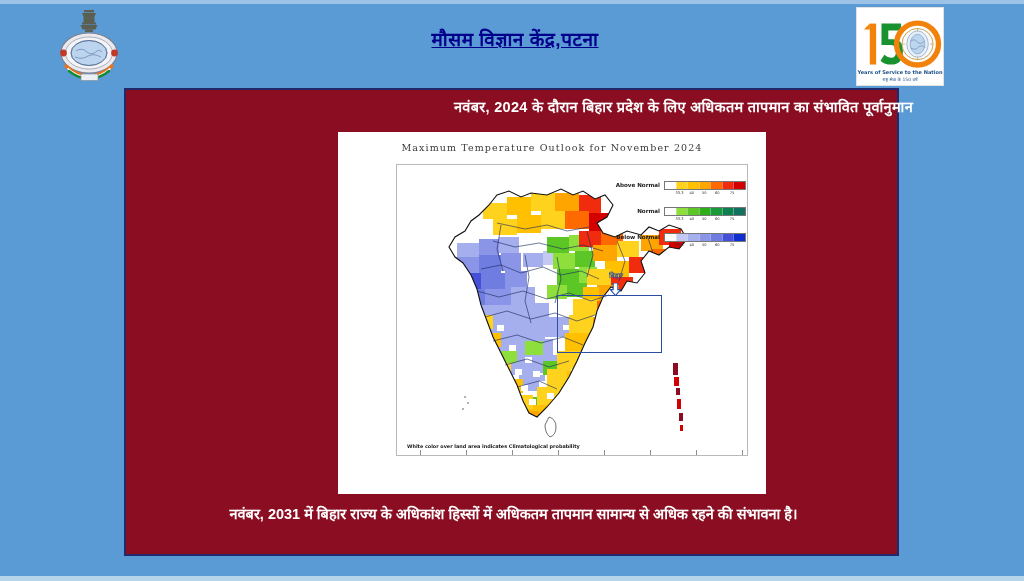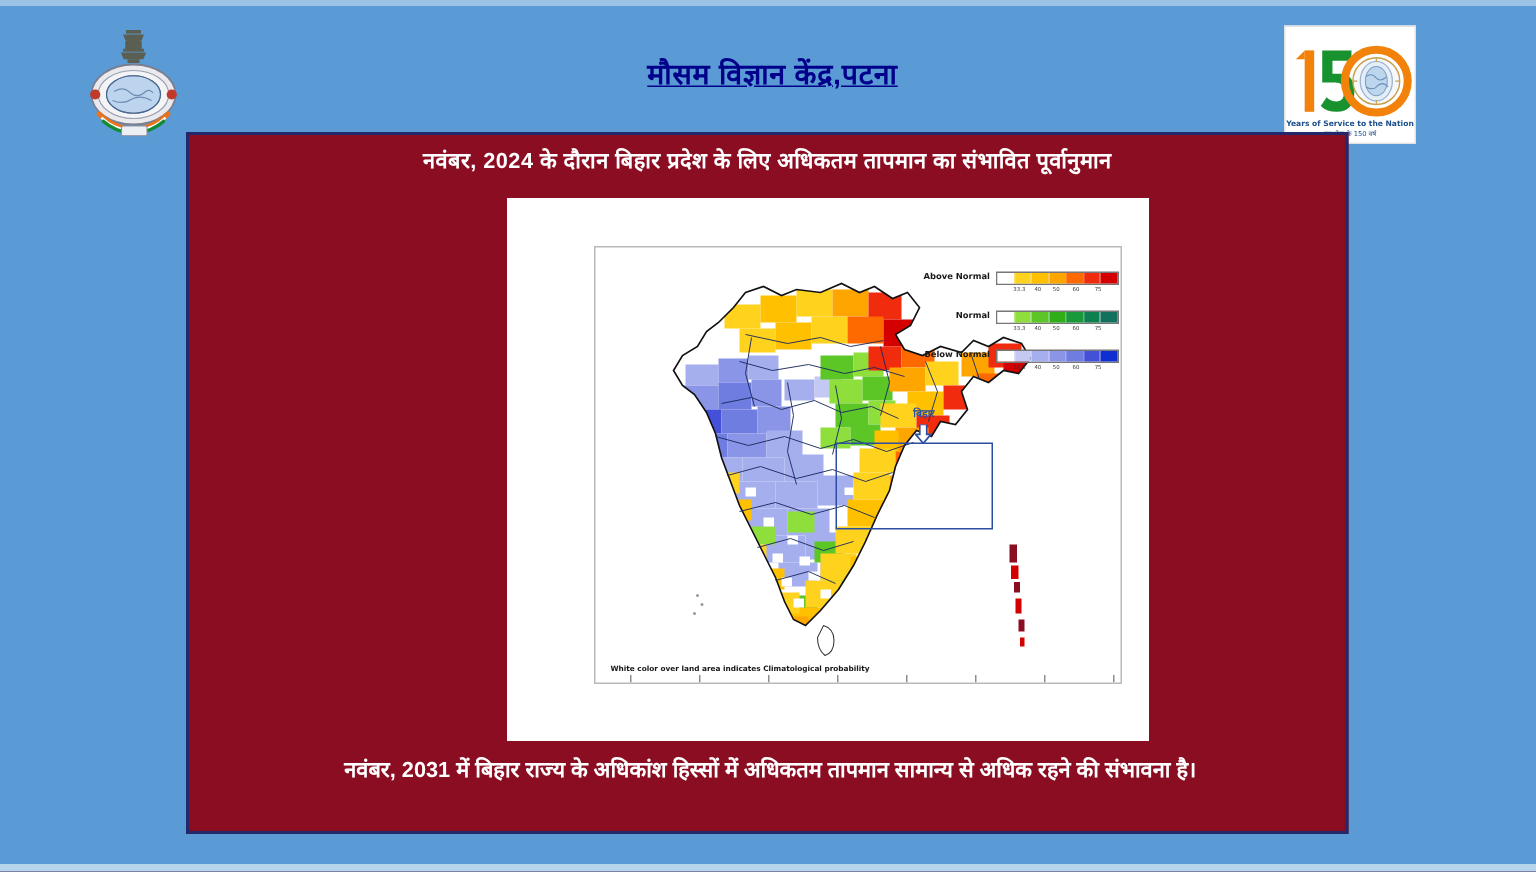--- a/index.html
+++ b/index.html
@@ -7,41 +7,41 @@
     width:1024px;height:581px;overflow:hidden;
     background:#5b9bd5;
     font-family:"Liberation Sans", sans-serif;
     position:relative;
   }
   .page{position:absolute;inset:0;background:#5b9bd5;}
   .topstrip{position:absolute;left:0;top:0;width:1024px;height:4px;background:#9cc3e5;}
   .botstrip{position:absolute;left:0;bottom:0;width:1024px;height:5px;background:#b6d4ea;}
 
   
-  .header{position:absolute;left:0;top:10px;width:952px;height:84px;}
+  .header{position:absolute;left:0;top:0;width:952px;height:84px;}
   .imd-emblem{position:absolute;left:58px;top:6px;width:62px;height:78px;}
   .header-title{
     position:absolute;left:300px;top:26px;width:430px;text-align:center;
     font-size:19px;font-weight:bold;color:#00008b;
     text-decoration:underline;letter-spacing:.5px;
     font-family:"Liberation Sans", sans-serif;
   }
   .logo150{
     position:absolute;right:8px;top:7px;width:88px;height:79px;
     background:#fdfdfd;border:1px solid #e2e2e2;box-sizing:border-box;
   }
 
   
   .panel{
     position:absolute;left:124px;top:88px;width:775px;height:468px;
     background:#8b0d22;border:2px solid #23286b;box-sizing:border-box;
   }
   .panel-title{
-    position:absolute;left:0;top:6px;width:100%;text-align:center;
-    color:#ffffff;font-size:14.5px;font-weight:bold;letter-spacing:.3px;
+    position:absolute;left:0;top:6px;width:100%;text-align:right;
+    color:#ffffff;font-size:14.5px;font-weight:bold;letter-spacing:.3px;padding-left:16px;
   }
   .panel-caption{
     position:absolute;left:24px;top:412px;width:727px;text-align:center;
     color:#ffffff;font-size:14.5px;font-weight:bold;line-height:25px;
   }
 
   
   .figure{
     position:absolute;left:212px;top:42px;width:428px;height:362px;
     background:#ffffff;
@@ -170,20 +170,21 @@
       </svg>
     </div>
   </div>
 
   <div class="panel">
 
     <div class="panel-title">नवंबर, 2024 के दौरान बिहार प्रदेश के लिए अधिकतम तापमान का संभावित पूर्वानुमान</div>
 
     <div class="figure">
 
+      <div class="fig-title">Maximum Temperature Outlook for November 2024</div>
 
       <div class="plot">
 
         <svg viewBox="0 0 350 290" width="350" height="290">
           <defs>
             <clipPath id="india">
               <path d="M92 40 L100 30 L112 26 L124 32 L134 28 L150 30 L164 24 L176 30 L186 26
                        L198 34 L208 30 L216 40 L210 52 L200 58 L206 68 L218 72 L230 66 L244 70
                        L252 62 L262 66 L272 60 L284 64 L290 74 L282 84 L272 82 L262 90 L252 86
                        L244 96 L248 108 L240 118 L230 116 L224 126 L214 122 L206 132 L200 146

